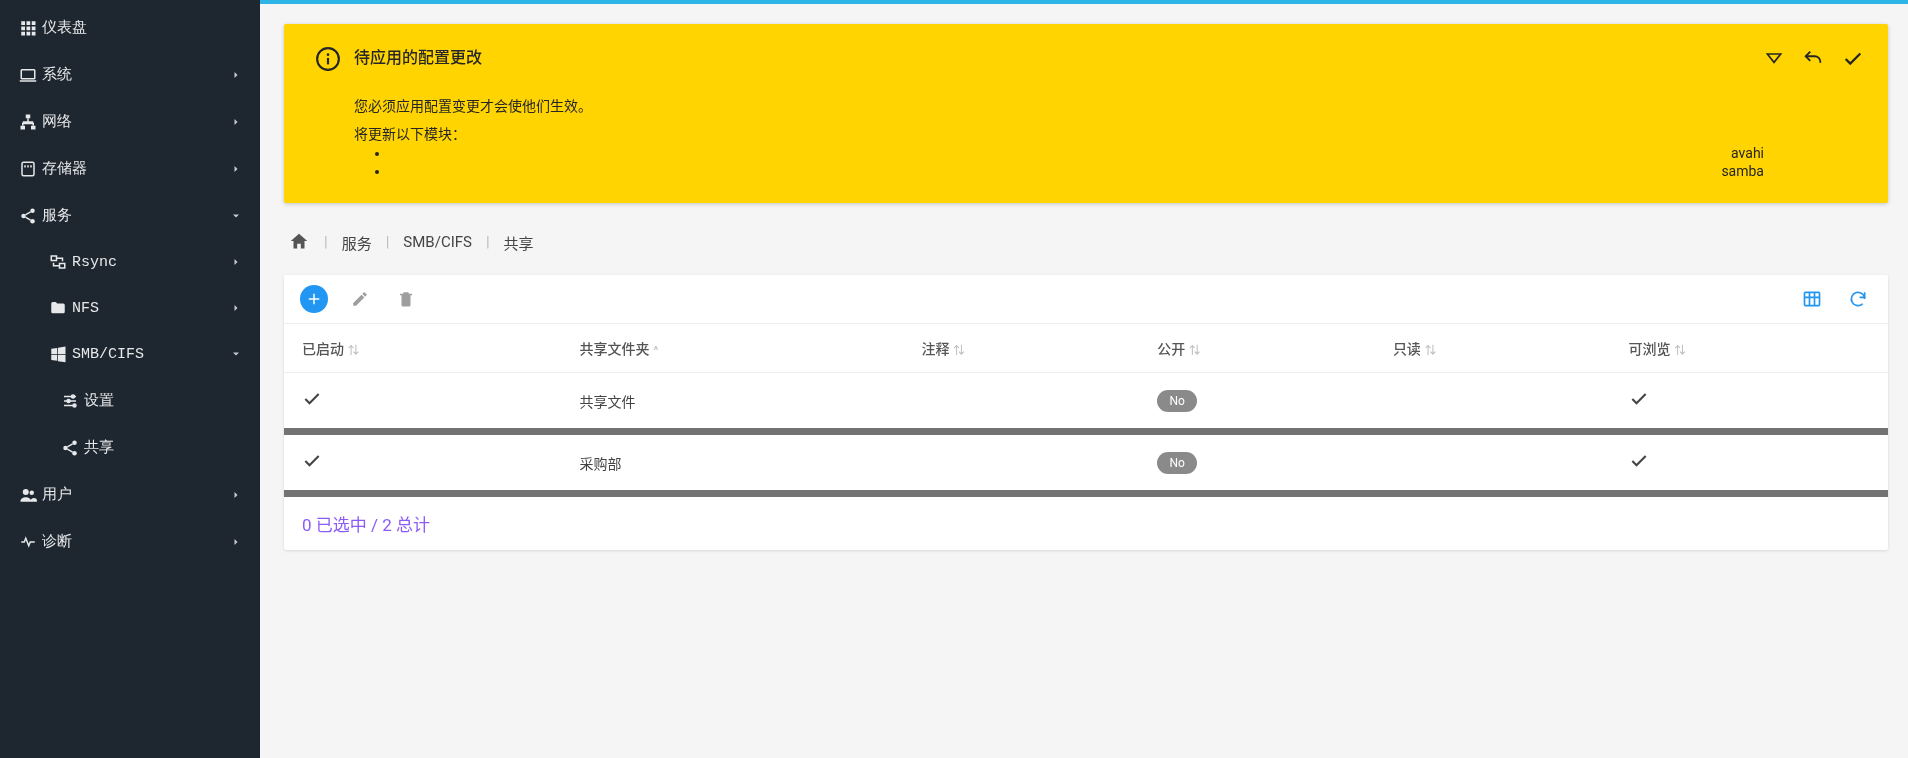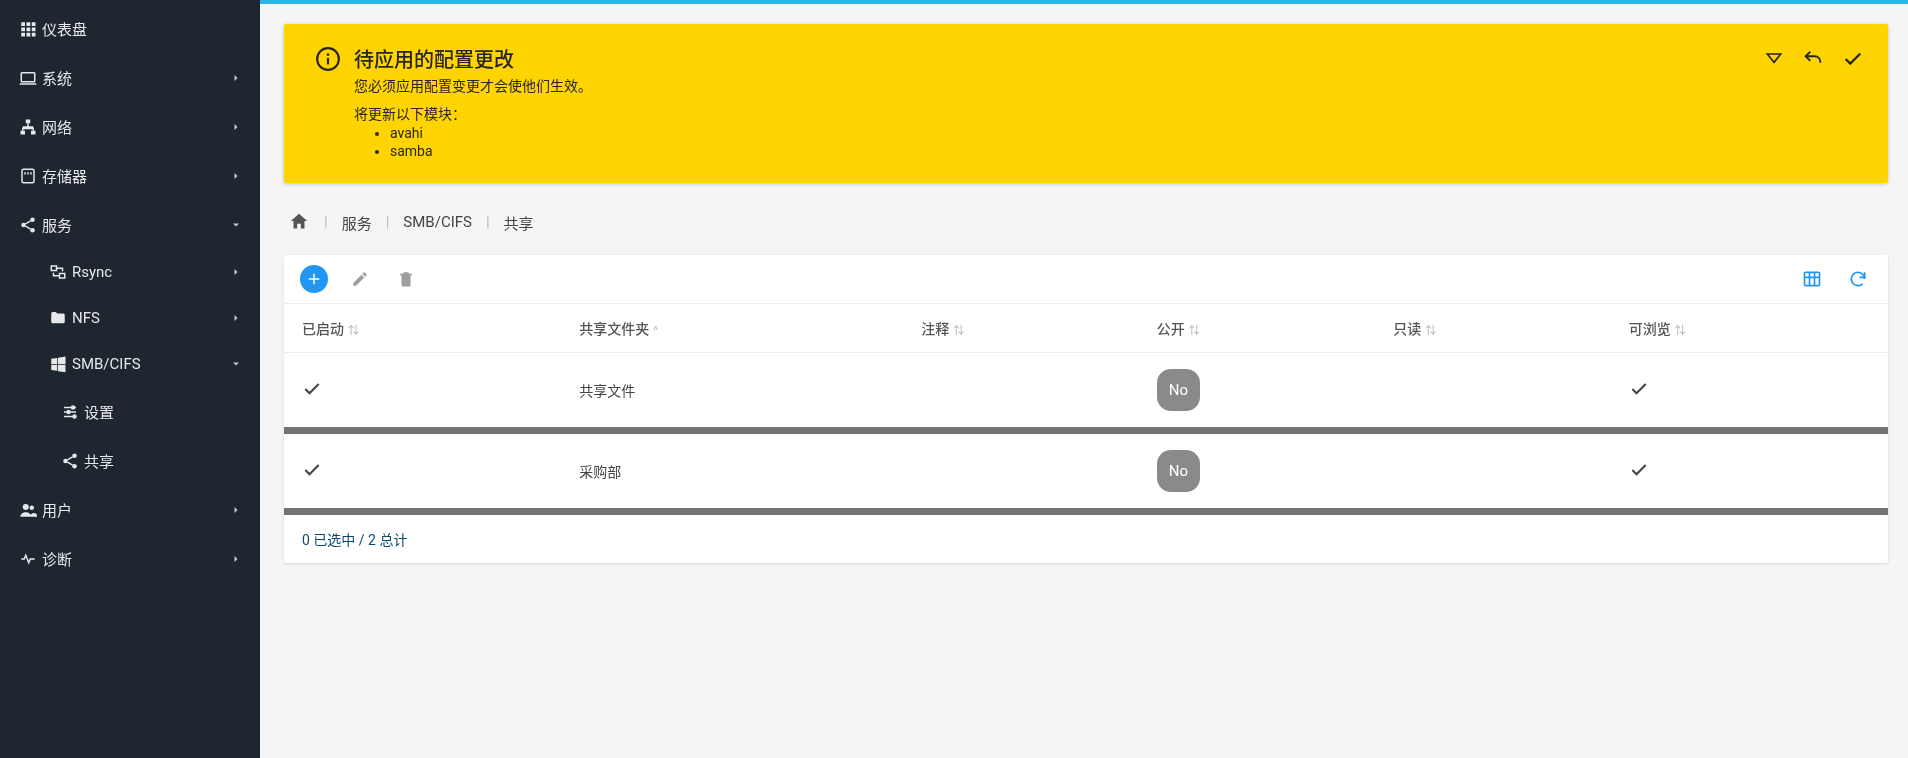--- a/index.html
+++ b/index.html
@@ -1,20 +1,20 @@
 <!DOCTYPE html>
 <html><head>
 <meta charset="utf-8">
 <style>
   * { box-sizing: border-box; margin: 0; padding: 0; }
   html, body { height: 100%; font-family: "Segoe UI", Roboto, "Helvetica Neue", Arial, "Noto Sans CJK SC", sans-serif; background: #f5f5f5; }
   .app { display: flex; height: 100vh; width: 100vw; }
 
   
-  .sidebar { width: 260px; background: #1e262f; color: #e6e8ea; display: flex; flex-direction: column; padding-top: 4px; }
+  .sidebar { width: 260px; background: #1e262f; color: #e6e8ea; display: flex; flex-direction: column; padding-top: 4px; font-family: Liberation Mono, monospace; }
   .nav-item { display: flex; align-items: center; padding: 14px 14px; cursor: pointer; font-size: 15px; color: #e6e8ea; }
   .nav-item .icon { width: 28px; display: inline-flex; justify-content: center; align-items: center; }
   .nav-item .label { flex: 1; }
   .nav-item .chevron { width: 20px; display: inline-flex; justify-content: center; align-items: center; opacity: .85; }
   .nav-sub1 { padding-left: 44px; }
   .nav-sub1 .icon { width: 28px; }
   .nav-sub2 { padding-left: 56px; }
   .nav-sub2 .icon { width: 28px; }
 
   
@@ -28,25 +28,25 @@
     color: #262626;
     border-radius: 2px;
     padding: 20px 24px 22px 24px;
     display: flex;
     align-items: flex-start;
     box-shadow: 0 1px 4px rgba(0,0,0,.2);
     position: relative;
   }
   .alert .left-icon { width: 40px; display: flex; justify-content: center; padding-top: 2px; }
   .alert .body { flex: 1; padding-left: 6px; }
-  .alert .title { font-size: 20px; font-weight: 500; margin-bottom: 2px; }
+  .alert .title { font-size: 16px; font-weight: 500; margin-bottom: 27px; }
   .alert .desc { font-size: 14px; margin-bottom: 8px; }
   .alert .sub { font-size: 14px; }
   .alert ul { margin-left: 36px; font-size: 14px; }
-  .alert ul li { margin: 2px 0; }
+  .alert ul li { margin: 2px 0; text-align: right; }
   .alert .actions { display: flex; gap: 18px; align-items: center; padding-top: 4px; }
   .alert .actions .act { cursor: pointer; display:inline-flex; }
 
   
   .crumbs { display: flex; align-items: center; gap: 14px; margin: 28px 0 22px 4px; font-size: 15px; color: #444; }
   .crumbs .sep { color: #bbb; }
   .crumbs a { color: #444; text-decoration: none; cursor: pointer; }
   .crumbs .home-icon { display:inline-flex; }
 
   
@@ -55,23 +55,23 @@
   .toolbar .spacer { flex: 1; }
   .tb-btn { cursor: pointer; display:inline-flex; align-items:center; justify-content:center; width:28px; height:28px; border-radius:50%; }
   .tb-add { background:#2196f3; color:#fff; }
   .tb-dis { color:#9e9e9e; cursor:default; }
   .tb-blue { color:#2196f3; }
 
   table { width: 100%; border-collapse: collapse; font-size: 14px; }
   thead th { text-align: left; padding: 14px 18px; font-weight: 500; color: #555; border-bottom: 1px solid #eee; }
   thead th .sort { color:#bbb; font-size:11px; margin-left:4px; }
   tbody td { padding: 16px 18px; border-bottom: 7px solid #737373; color:#444; }
-  .chip-no { display:inline-flex; align-items:center; justify-content:center; background:#8a8a8a; color:#fff; font-size:15px; border-radius:14px; padding:12px 12px; min-width:40px; }
+  .chip-no { display:inline-flex; align-items:center; justify-content:center; background:#8a8a8a; color:#fff; font-size:12px; border-radius:14px; padding:4px 12px; min-width:40px; }
   .cell-check { display:inline-flex; }
-  .footer { padding: 14px 18px; font-size: 14px; color:#0c4a6e; }
+  .footer { padding: 14px 18px; font-size: 17px; color:#8b5cf6; }
 
   svg { display:block; }
 </style>
 </head>
 <body>
 
 <div class="app">
 
   <aside class="sidebar">
 

